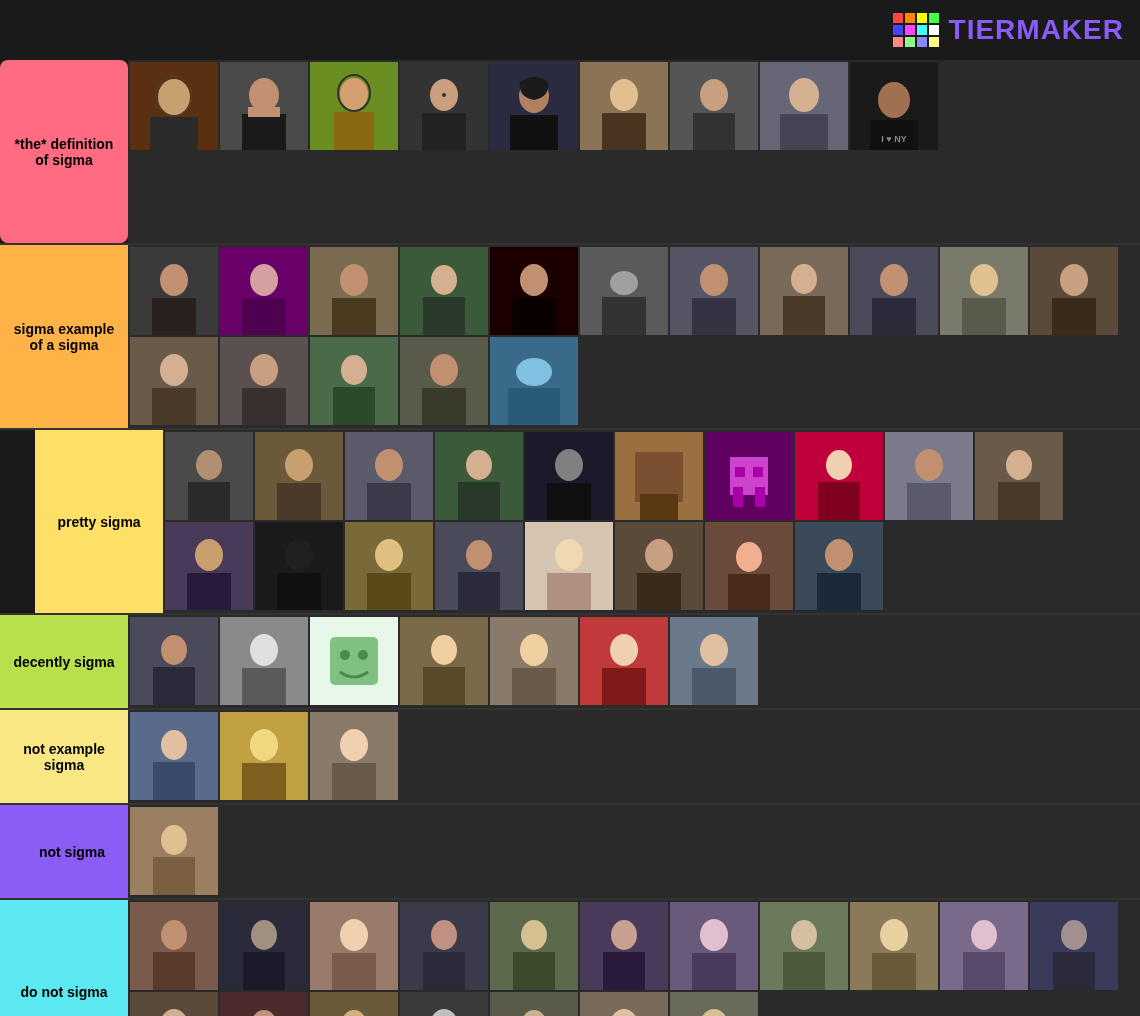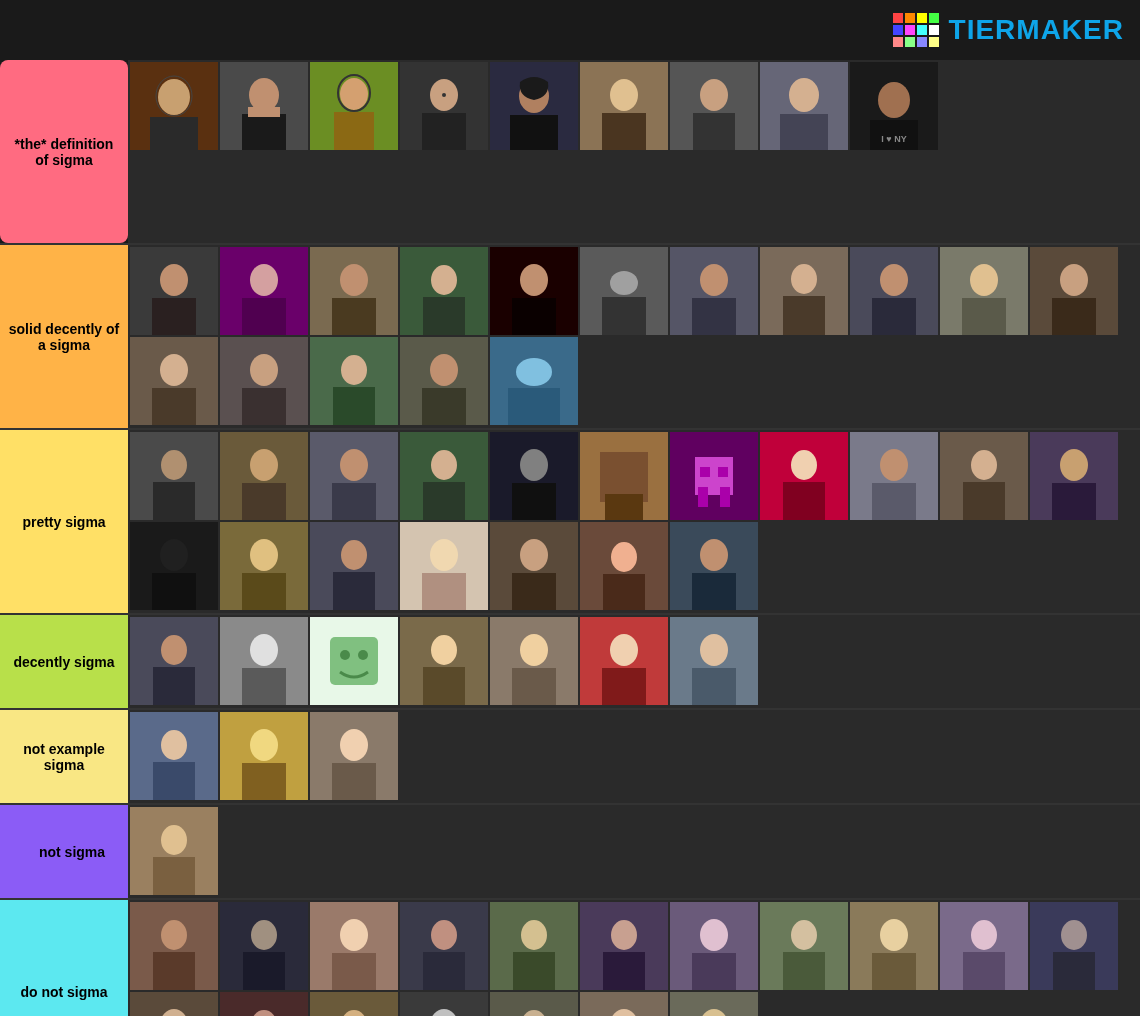--- a/index.html
+++ b/index.html
@@ -60,28 +60,28 @@
       grid-template-rows: repeat(3, 10px);
       gap: 2px;
     }
     .logo-cell {
       width: 10px;
       height: 10px;
     }
     .logo-text {
       font-size: 28px;
       font-weight: bold;
-      color: #0ea5e9;
+      color: #8b5cf6;
       letter-spacing: 1px;
     }
 
     
     .tier-row-definition { min-height: 185px; }
     .tier-row-solid { min-height: 185px; }
-    .tier-row-pretty { min-height: 185px; }
+    .tier-row-pretty { min-height: 185px; padding-left: 35px; }
     .tier-row-decently { min-height: 95px; }
     .tier-row-notreallyhere { min-height: 95px; }
     .tier-row-notsigma { min-height: 95px; }
     .tier-row-donotknow { min-height: 185px; }
 
     
     .person-img {
       width: 88px;
       height: 88px;
       flex-shrink: 0;
@@ -204,21 +204,21 @@
             <ellipse cx="44" cy="38" rx="16" ry="18" fill="#a07050"></ellipse>
             <rect x="20" y="58" width="48" height="32" fill="#111"></rect>
             <text x="44" y="80" fill="#888" font-size="9" text-anchor="middle">I ♥ NY</text>
           </svg>
       </div>
     </div>
   </div>
 
   <div class="tier-row tier-row-solid row2">
     <div class="tier-label" style="background:#FFB347;">
-      <span>solid decently of a sigma</span>
+      <span>sigma example of a sigma</span>
     </div>
     <div class="tier-content">
 
       <div class="person-img">
         <svg width="88" height="88" viewBox="0 0 88 88">
             <rect width="88" height="88" fill="#3a3a3a"></rect>
             <ellipse cx="44" cy="33" rx="14" ry="16" fill="#c09070"></ellipse>
             <rect x="22" y="51" width="44" height="39" fill="#2a2020"></rect>
           </svg>
       </div>

